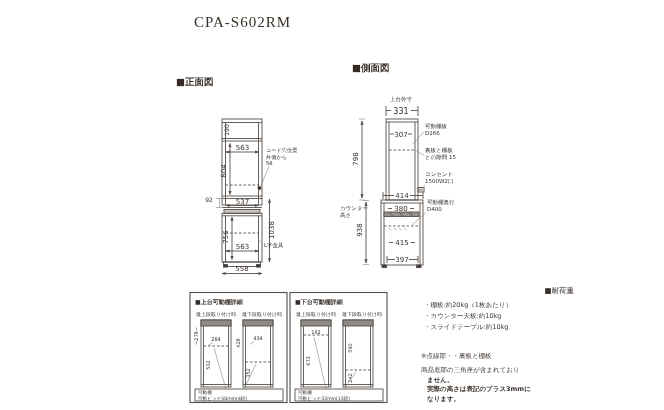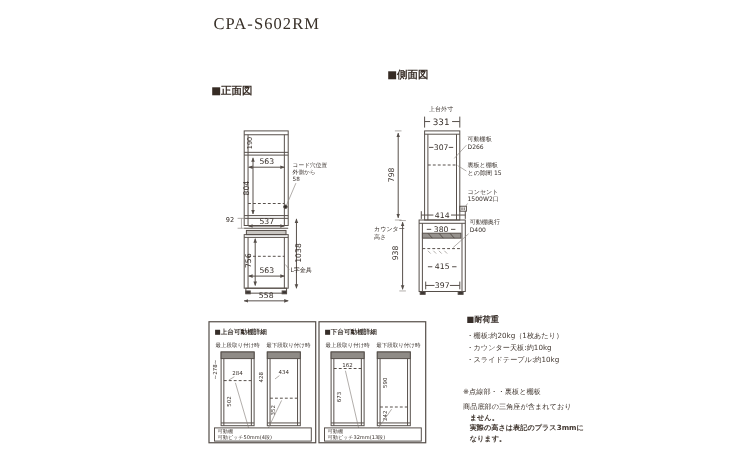--- a/index.html
+++ b/index.html
@@ -11,34 +11,34 @@
   .sec{font-size:9.5px;font-weight:600;color:#362b24;}
   .draw{position:absolute;}
   .ln{stroke:#554e49;stroke-width:0.9;fill:none;}
   .lt{stroke:#8a847e;stroke-width:0.6;}
   .dash{stroke-dasharray:2.6,1.9;}
   text{fill:#362e29;stroke:none;font-family:"DejaVu Sans","Liberation Sans",sans-serif;}
   .t8{font-size:8px;}.t7{font-size:7px;}.t6{font-size:6px;}
   .t55{font-size:5.5px;}.t52{font-size:5.2px;}.t5{font-size:5px;}.t46{font-size:4.6px;}
   .mid{text-anchor:middle;}
   .bold{font-weight:600;}
-  .load-title{font-size:7.5px;font-weight:700;color:#362d28;margin-bottom:4px;}
+  .load-title{font-size:7.5px;font-weight:400;color:#362d28;margin-bottom:4px;text-align:right;}
   .load-item{font-size:6.5px;line-height:11px;color:#40362f;}
   .note1{font-size:6.5px;color:#40362f;margin-bottom:5px;}
   .note-body{font-size:6.5px;line-height:9.5px;color:#40362f;}
   .note-body div:nth-child(n+2){padding-left:6px;font-weight:bold;}
 </style>
 </head>
 <body>
 
 <div id="canvas">
 
   <div class="abs title" style="left:194px;top:14px">CPA-S602RM</div>
 
-  <div class="abs sec" style="left:192px;top:76px">■正面図</div>
+  <div class="abs sec" style="left:176px;top:76px">■正面図</div>
   <div class="abs sec" style="left:352px;top:62px">■側面図</div>
 
   <svg class="draw" style="left:180px;top:95px" width="175" height="200" viewBox="0 0 175 200">
     <defs>
       <marker id="ah" viewBox="0 0 10 10" refX="9" refY="5" markerWidth="4.5" markerHeight="4.5" orient="auto-start-reverse">
         <path d="M0,1 L10,5 L0,9 z" fill="#554e49" stroke="none"></path>
       </marker>
     </defs>
 
     <g class="ln">

